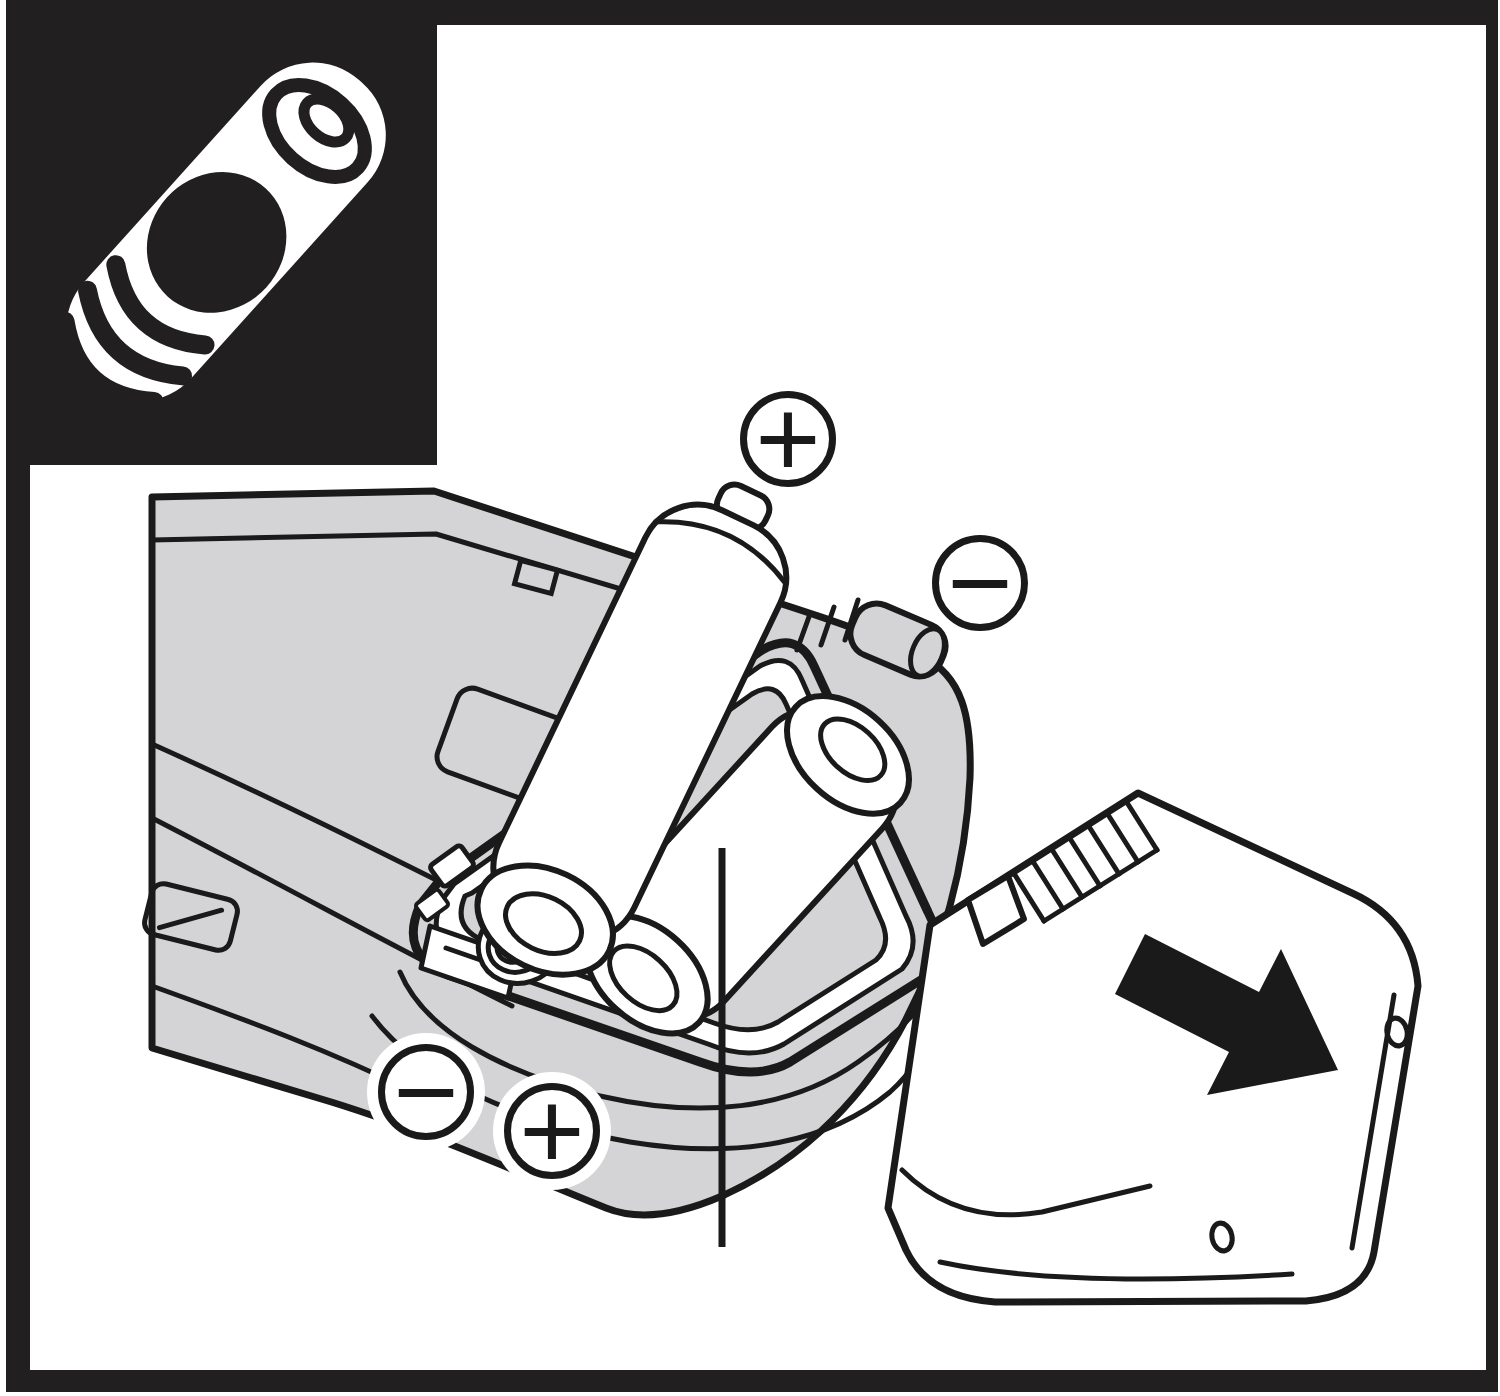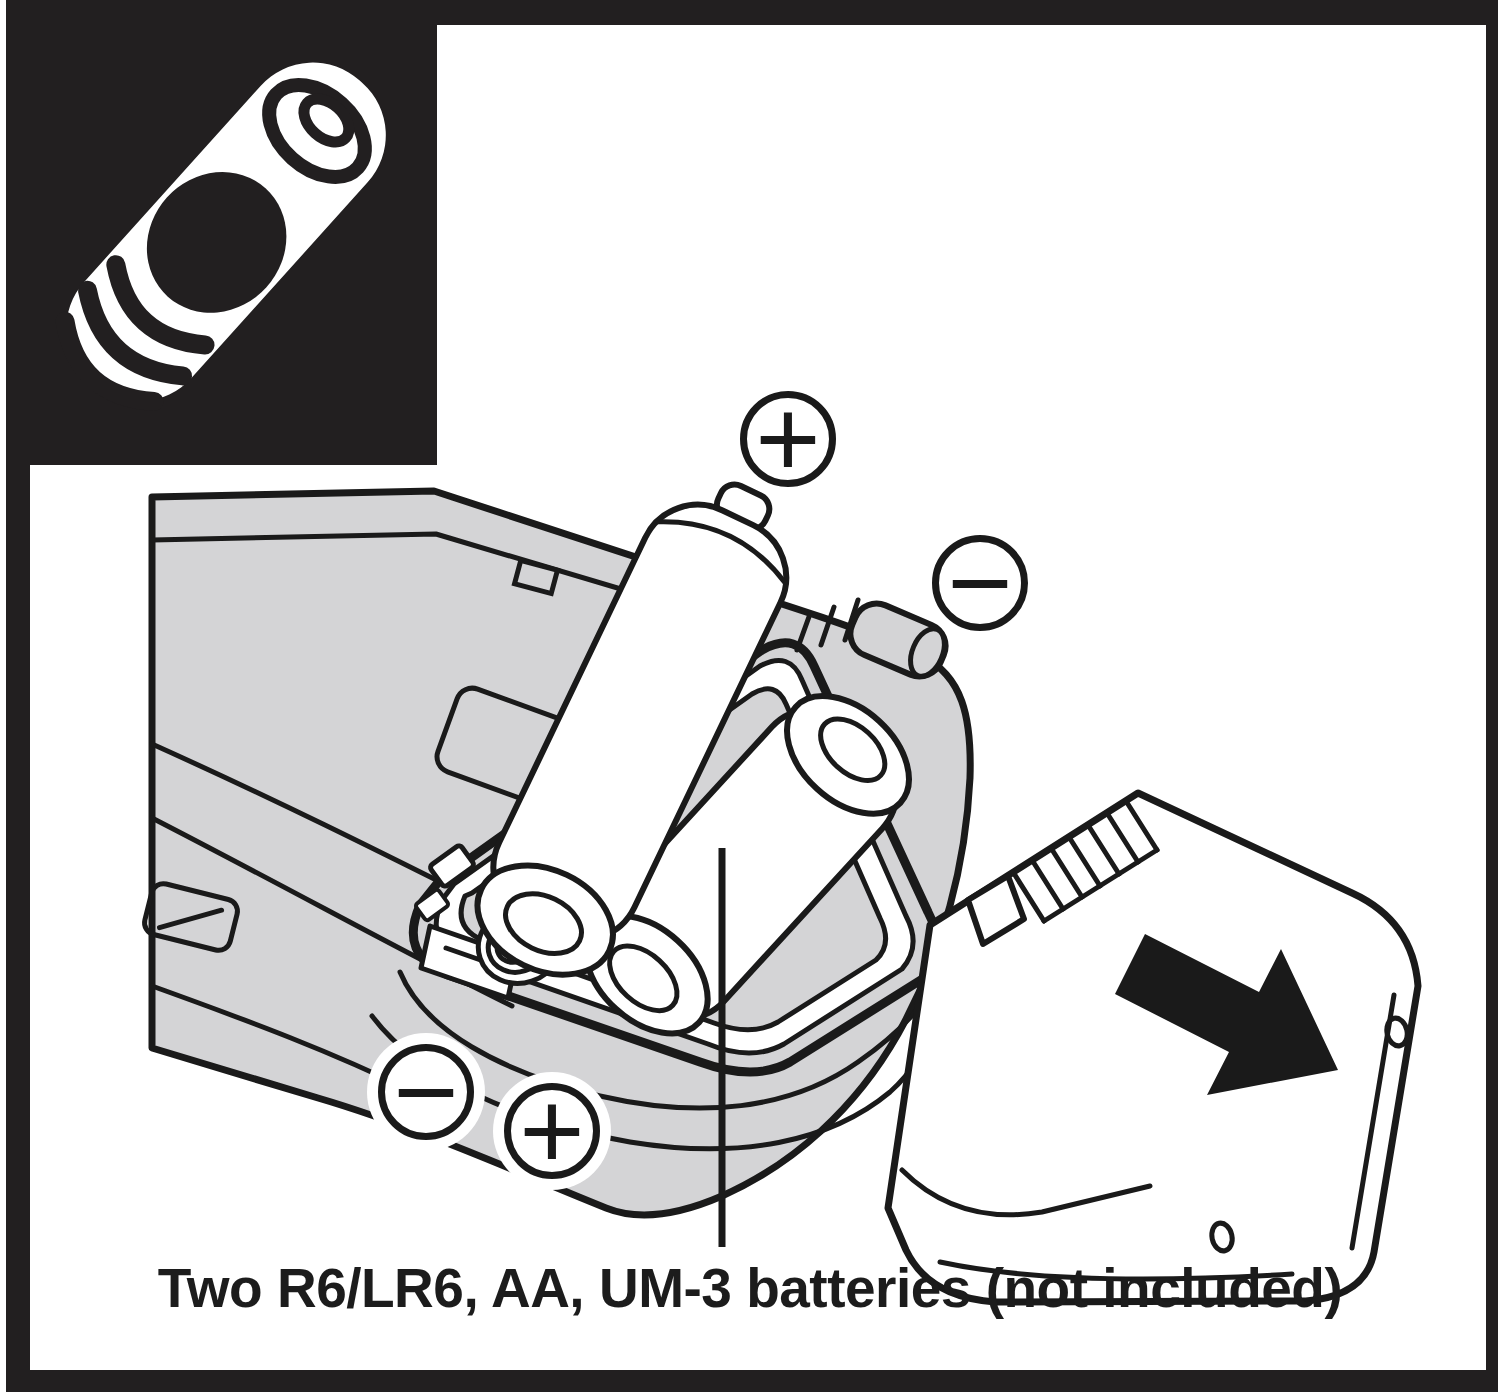--- a/index.html
+++ b/index.html
@@ -142,14 +142,13 @@
         <path d="M-60,174 Q0,222 60,174" fill="none" stroke="#221f20" stroke-width="19" stroke-linecap="round"></path>
       </g>
     </g>
   </svg>
 
   <div class="marker m-plus-top">+</div>
   <div class="marker m-minus-top-right">−</div>
   <div class="marker m-minus-bottom-left">−</div>
   <div class="marker m-plus-bottom">+</div>
 
-  <div class="caption">Two R6/LR6, AA, UM-3 batteries (not included)</div>
 </div>
 
 </body></html>

